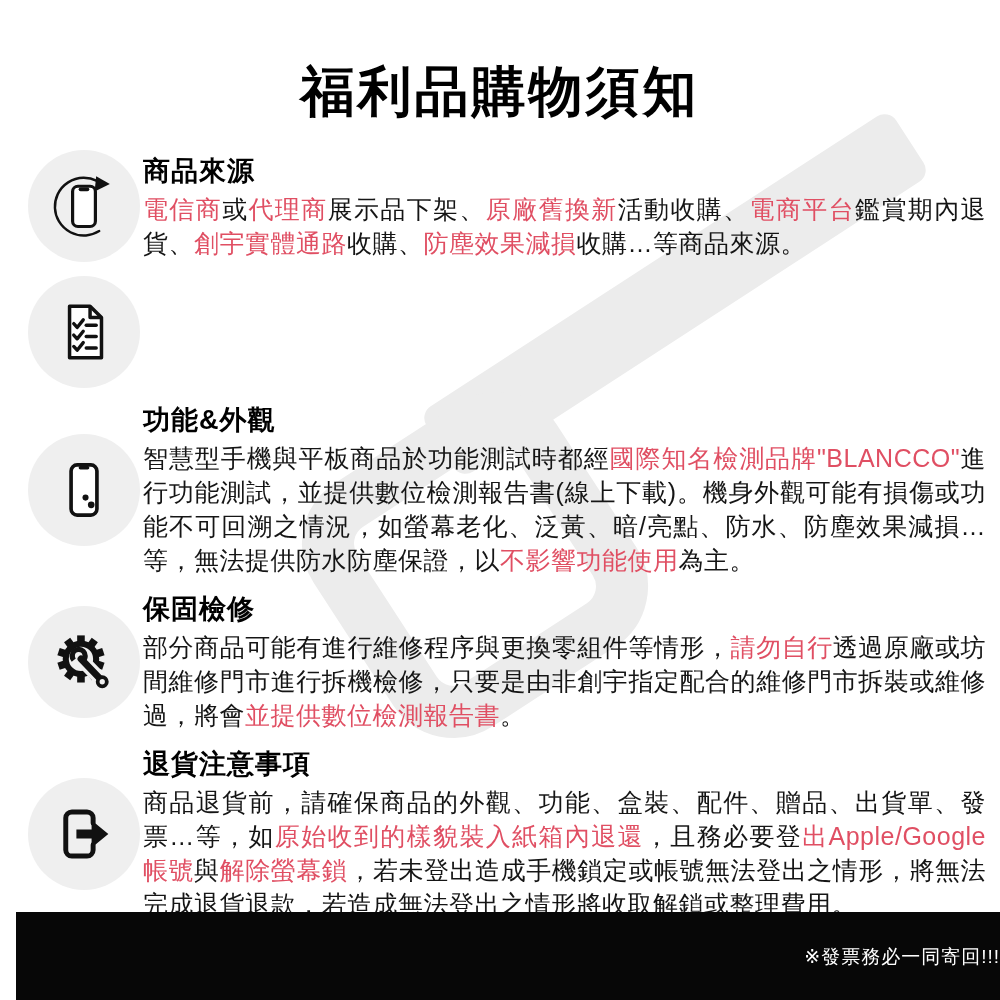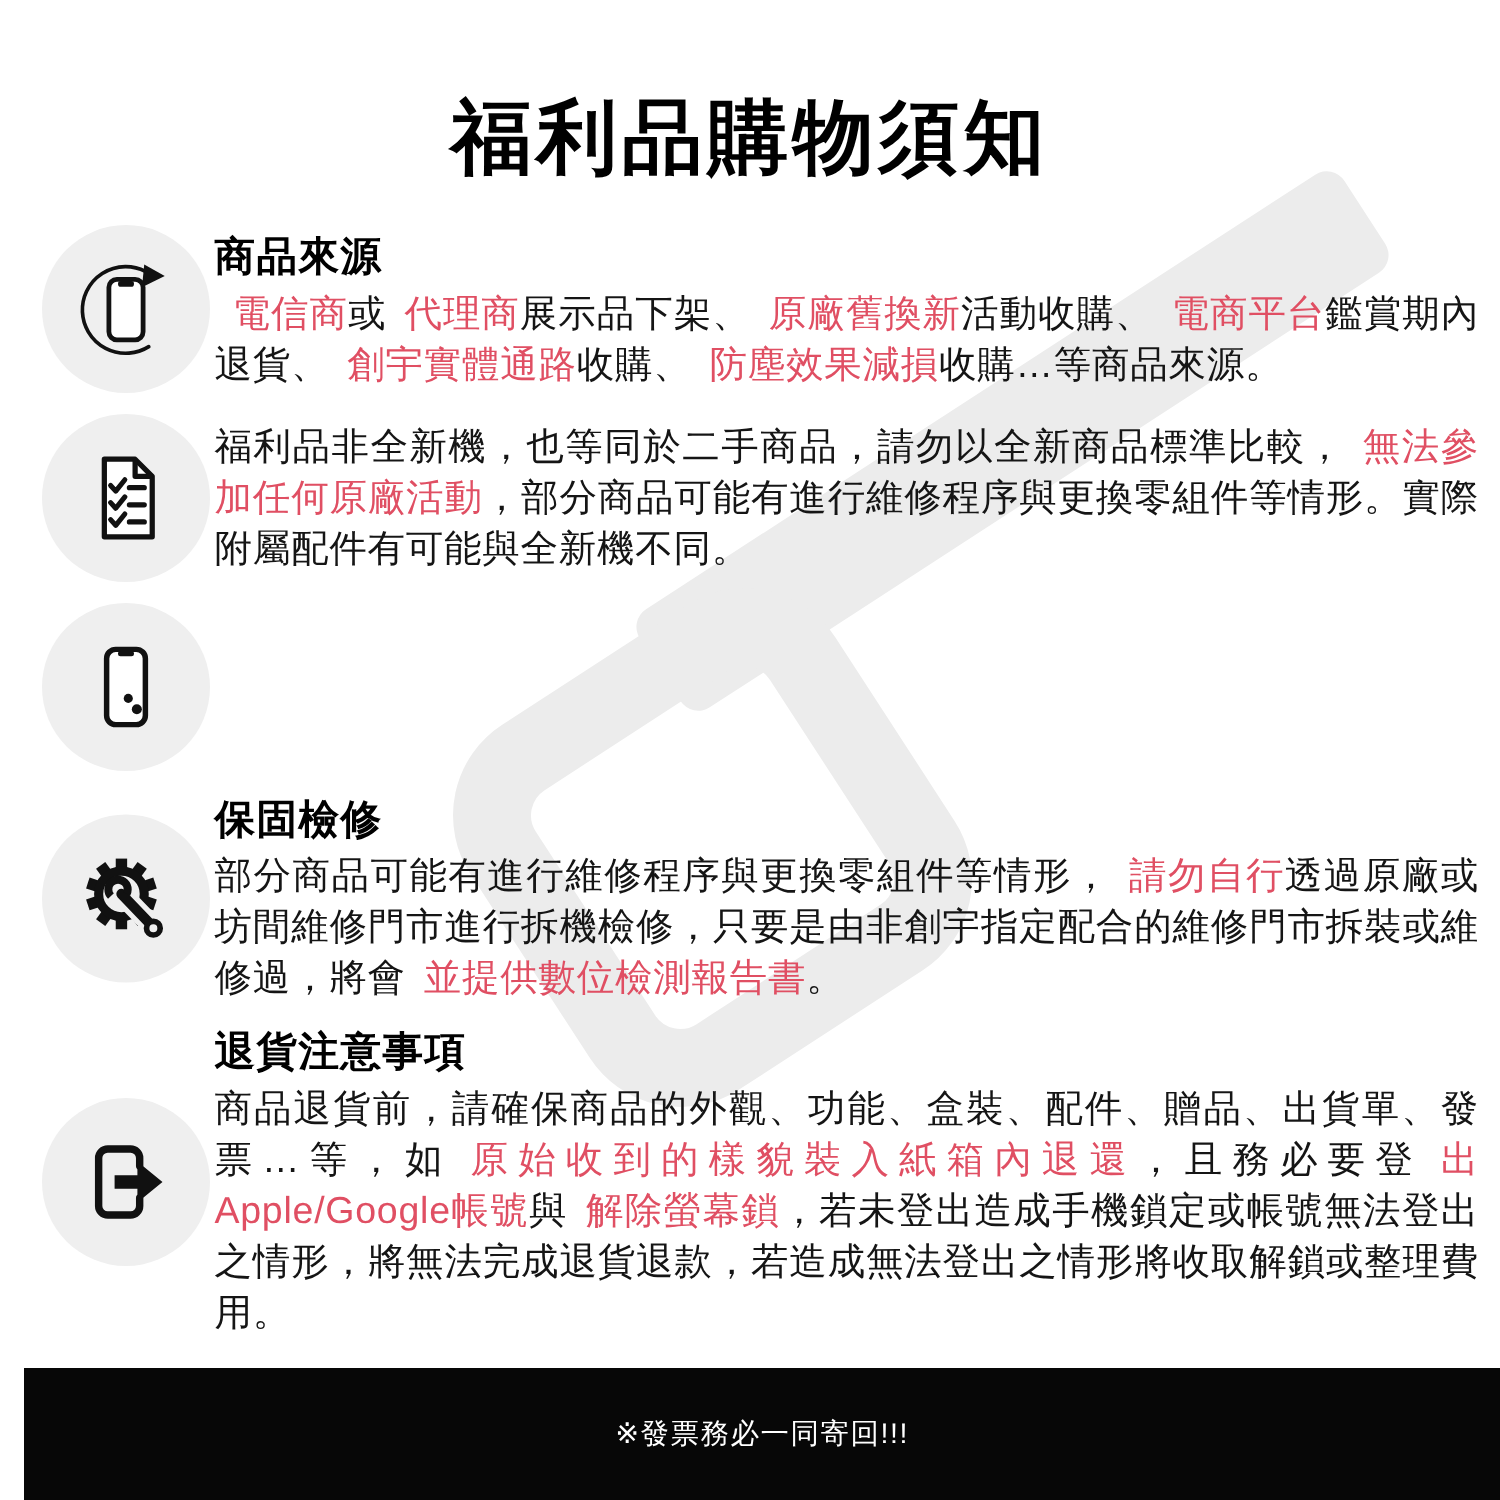--- a/index.html
+++ b/index.html
@@ -39,26 +39,26 @@
     flex:none;width:112px;height:112px;border-radius:50%;
     background:var(--icon_bg);display:flex;align-items:center;justify-content:center;
   }
   .icon-circle svg{width:76px;height:76px;display:block;}
   .sec-text{flex:1;min-width:0;}
   .sec-heading{font-size:27px;font-weight:800;color:#000;margin-bottom:3px;letter-spacing:1px;}
   .sec-body{
     font-size:25px;line-height:34px;text-align:justify;
     color:var(--text);letter-spacing:0.5px;
   }
-  .sec-body .red{color:var(--accent);margin-left:12px;}
+  .sec-body .red{color:var(--accent);}
   
   .footer{
     position:absolute;left:16px;right:0;bottom:0;height:88px;z-index:2;
     background:var(--footer_bg);color:var(--footer_text);
-    display:flex;flex-direction:column;align-items:center;justify-content:center;
+    display:flex;flex-direction:column;align-items:flex-end;justify-content:center;
     gap:1px;
   }
   .footer div{font-size:19px;line-height:27px;text-align:center;letter-spacing:1px;}
 </style>
 </head>
 <body>
 
 <div class="watermark">
   <div class="wm-bar"></div>
   <div class="wm-box"></div>
@@ -94,34 +94,37 @@
           <path d="M36.5 39 l4.5 5 8-10" fill="none" stroke="#111" stroke-width="4.4" stroke-linecap="round" stroke-linejoin="round"></path>
           <path d="M53 41 h13" stroke="#111" stroke-width="4.6" stroke-linecap="round"></path>
           <path d="M36.5 54 l4.5 5 8-10" fill="none" stroke="#111" stroke-width="4.4" stroke-linecap="round" stroke-linejoin="round"></path>
           <path d="M53 56 h13" stroke="#111" stroke-width="4.6" stroke-linecap="round"></path>
           <path d="M36.5 69 l4.5 5 8-10" fill="none" stroke="#111" stroke-width="4.4" stroke-linecap="round" stroke-linejoin="round"></path>
           <path d="M53 71 h13" stroke="#111" stroke-width="4.6" stroke-linecap="round"></path>
         </svg>
       </span>
     </div>
     <div class="sec-text">
-      <div class="sec-body"><span>福利品非全新機，也等同於二手商品，請勿以全新商品標準比較，</span><span class="red">無法參加任何原廠活動</span><span>，部分商品可能有進行維修程序與更換零組件等情形。實際附屬配件有可能與全新機不同。</span></div>
     </div>
   </div>
 
   <div class="section">
     <div class="icon-circle">
       <span>
         <svg viewBox="0 0 100 100" width="76" height="76">
           <rect x="33" y="17" width="34" height="66" rx="8" fill="#fff" stroke="#111" stroke-width="4.8"></rect>
           <rect x="43" y="18.5" width="14" height="4.5" rx="2.2" fill="#111"></rect>
           <circle cx="52" cy="60" r="4" fill="#111"></circle>
           <circle cx="59.5" cy="69.5" r="4.4" fill="#111"></circle>
         </svg>
       </span>
+    </div>
+    <div class="sec-text">
+      <div class="sec-heading">功能&amp;外觀</div>
+      <div class="sec-body"><span>智慧型手機與平板商品於功能測試時都經</span><span class="red">國際知名檢測品牌"BLANCCO"</span><span>進行功能測試，並提供數位檢測報告書(線上下載)。機身外觀可能有損傷或功能不可回溯之情況，如螢幕老化、泛黃、暗/亮點、防水、防塵效果減損…等，無法提供防水防塵保證，以</span><span class="red">不影響功能使用</span><span>為主。</span></div>
     </div>
   </div>
 
   <div class="section">
     <div class="icon-circle">
       <span>
         <svg viewBox="0 0 100 100" width="76" height="76">
           <g fill="#111">
             <rect x="41" y="15" width="10" height="13" transform="rotate(0 46 46)"></rect>
             <rect x="41" y="15" width="10" height="13" transform="rotate(36 46 46)"></rect>

